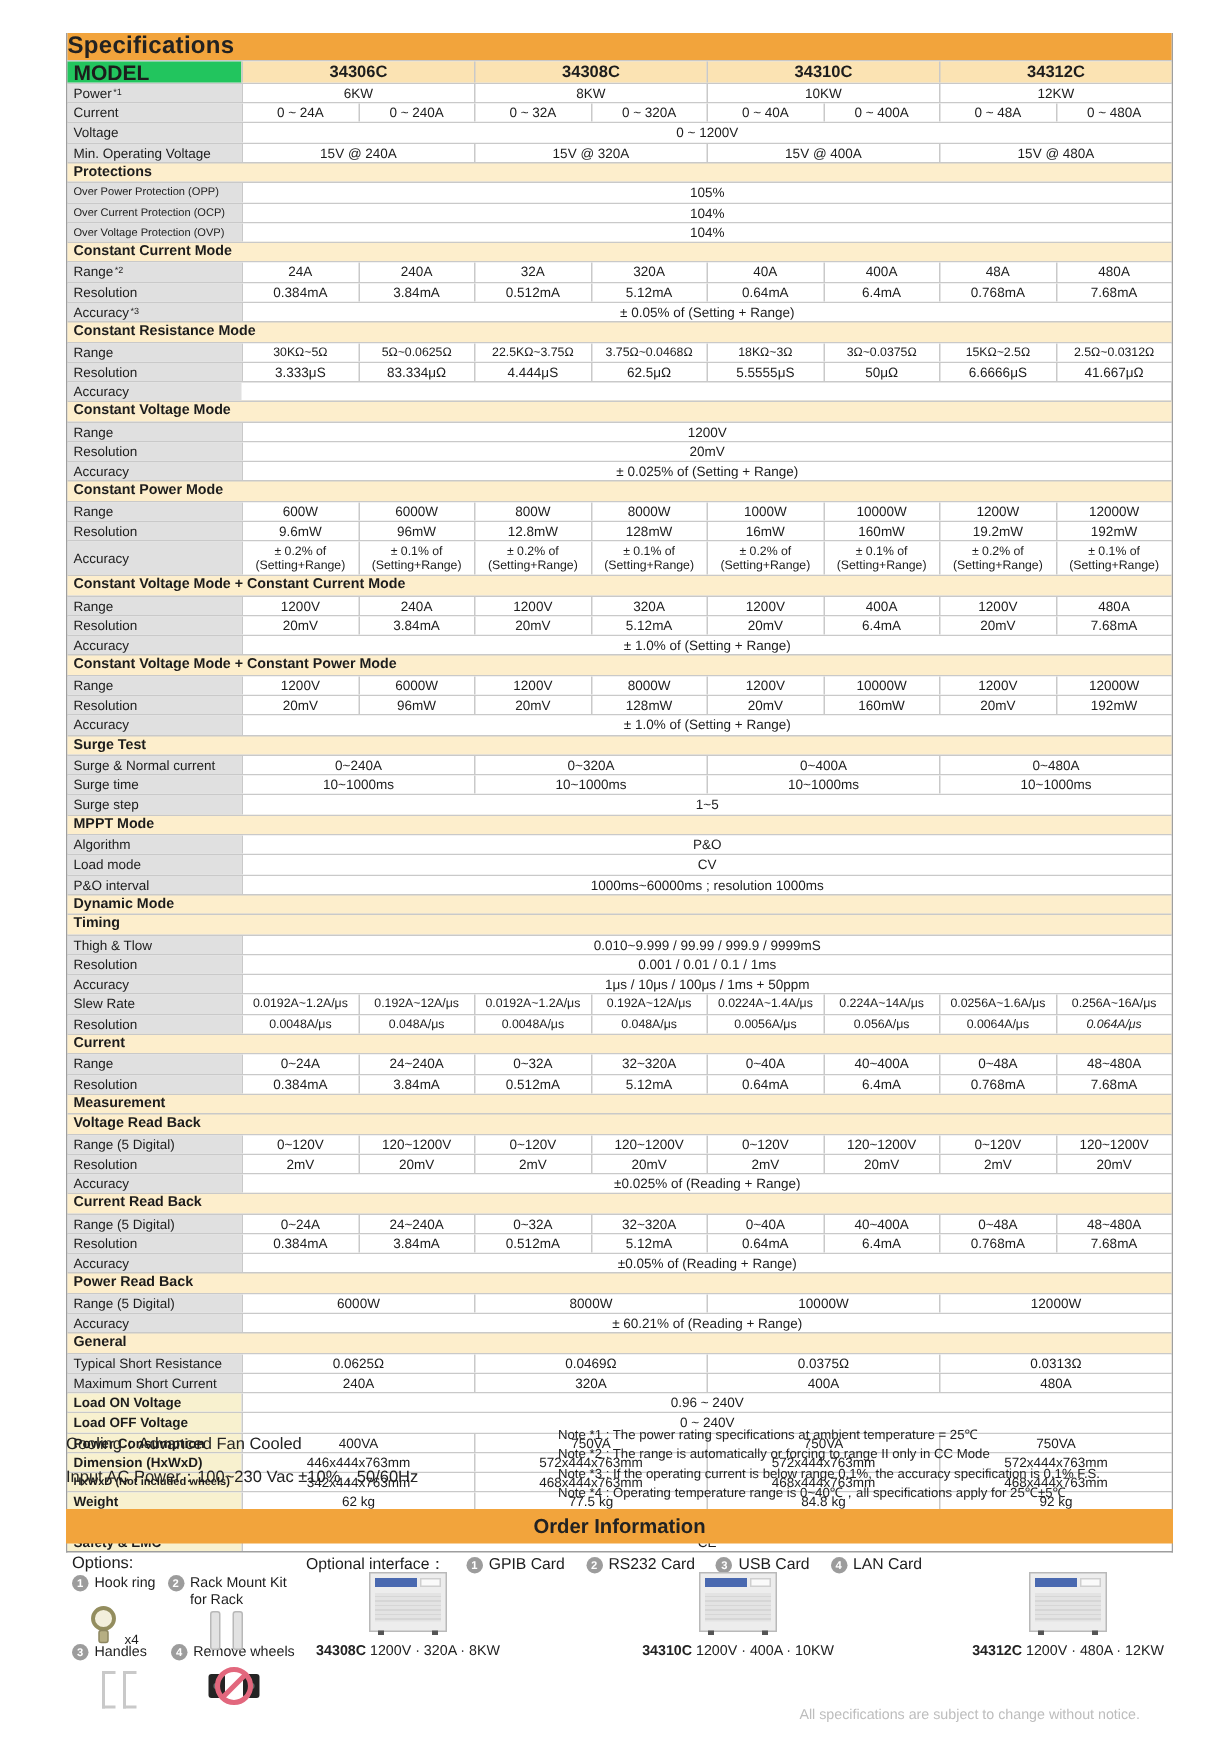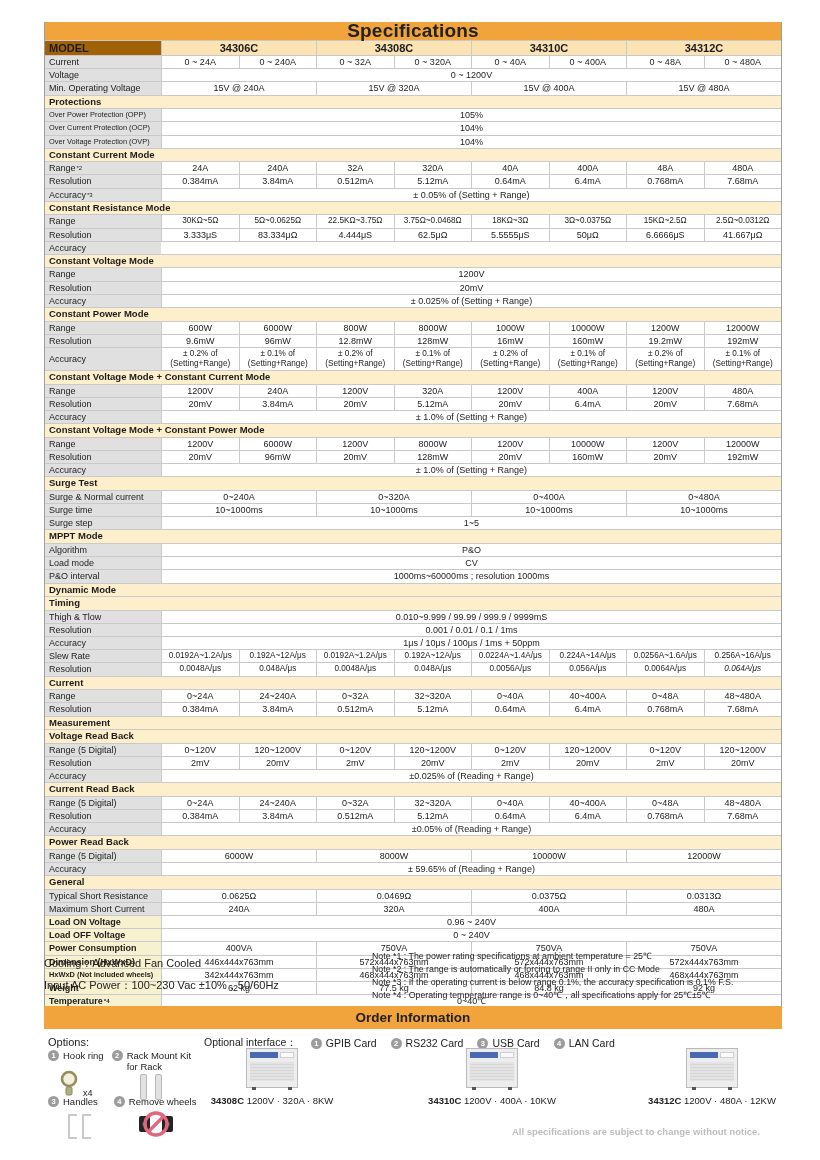--- a/index.html
+++ b/index.html
@@ -1,33 +1,33 @@
 <!DOCTYPE html>
 <html><head>
 <meta charset="utf-8">
 <style>
   * { margin:0; padding:0; box-sizing:border-box; }
   body { background:#fff; font-family:"Liberation Sans", sans-serif; color:#1c1c1c; }
   .page { position:relative; width:820px; height:1160px; background:#fff; overflow:hidden; }
 
   
   .spec-table { position:absolute; left:44px; top:22px; width:738px; border:1px solid #9e9e9e; border-top:none; }
-  .t-title { height:18px; background:#f2a43c; color:#222; font-weight:bold; font-size:19px;
-             text-align:center; line-height:18px; letter-spacing:.2px; }
+  .t-title { height:18px; background:#f2a43c; color:#222; font-weight:bold; font-size:16px;
+             line-height:18px; letter-spacing:.2px; }
   .t-row { display:flex; align-items:stretch; border-top:1px solid #c9c9c9; min-height:11.6px; }
   .t-row.sec { background:#fdeecc; font-weight:bold; font-size:9.5px; line-height:12.5px; min-height:12.5px; padding-left:4px; }
   .t-label { width:116px; flex:none; background:#e0e0e0; font-size:9px; line-height:10.2px; padding:1px 0 1px 4px;
              display:flex; align-items:center; }
   .t-label sup { font-size:6px; margin-left:1px; }
   .t-label.sm { font-size:7.4px; }
   .t-label.cream { background:#f8f1cf; font-weight:bold; }
   .t-cell { background:#fff; border-left:1px solid #c9c9c9; font-size:9px; line-height:10.2px; padding:1px 1px;
             display:flex; align-items:center; justify-content:center; text-align:center; flex-basis:0; }
   .t-row.model { min-height:15px; }
-  .t-row.model .t-label { background:#a16207; font-weight:bold; font-size:11px; }
+  .t-row.model .t-label { background:#22c55e; font-weight:bold; font-size:14px; }
   .t-row.model .t-cell { background:#fbe3b3; font-weight:bold; font-size:11px; }
   .t-row.xs .t-cell { font-size:8.2px; }
   .t-row.tall .t-cell { white-space:pre-line; font-size:8.2px; line-height:9.6px; padding:1.5px 1px; }
 
   
   .footer-row { position:absolute; left:44px; top:948px; width:738px; display:flex; justify-content:space-between; }
   .cooling-block { font-size:11px; line-height:22px; padding-top:4px; color:#222; }
   .notes-block { width:410px; font-size:8.8px; line-height:13px; color:#222; padding-top:2px; }
 
   
@@ -54,36 +54,43 @@
   .product { width:140px; text-align:center; }
   .pbox { width:52px; height:40px; margin:0 auto; background:#ededed; border:1px solid #b9b9b9; position:relative; }
   .pbox .strip { position:absolute; left:3px; top:3px; width:28px; height:6px; background:#4a69b0; }
   .pbox .panel { position:absolute; left:33px; top:3px; right:3px; height:6px; background:#fafafa; border:1px solid #cfcfcf; }
   .pbox .vents { position:absolute; left:3px; top:13px; right:3px; bottom:6px;
                  background:repeating-linear-gradient(#e3e3e3 0 2px, #d6d6d6 2px 3px); }
   .pbox .foot-l, .pbox .foot-r { position:absolute; bottom:-3px; width:4px; height:3px; background:#555; }
   .pbox .foot-l { left:5px; } .pbox .foot-r { right:5px; }
   .pcaption { margin-top:7px; font-size:9.5px; color:#222; }
   .pcaption b { font-weight:bold; }
-  .disclaimer { position:absolute; right:22px; top:92px; font-size:9.5px; font-weight:bold; color:#bdbdbd; }
+  .disclaimer { position:absolute; right:22px; top:104px; font-size:9.5px; font-weight:normal; color:#bdbdbd; }
 </style>
 </head>
 <body>
 
 <div class="page">
 
   <div class="spec-table">
     <div class="t-title">Specifications</div>
     <div id="rows-host">
         <div class="t-row model">
           <div class="t-label">MODEL</div>
           <div class="t-cell" style="flex: 2 1 0px;">34306C</div>
           <div class="t-cell" style="flex: 2 1 0px;">34308C</div>
           <div class="t-cell" style="flex: 2 1 0px;">34310C</div>
           <div class="t-cell" style="flex: 2 1 0px;">34312C</div>
+        </div>
+        <div class="t-row">
+          <div class="t-label">Power<sup>*1</sup></div>
+          <div class="t-cell" style="flex: 2 1 0px;">6KW</div>
+          <div class="t-cell" style="flex: 2 1 0px;">8KW</div>
+          <div class="t-cell" style="flex: 2 1 0px;">10KW</div>
+          <div class="t-cell" style="flex: 2 1 0px;">12KW</div>
         </div>
         <div class="t-row">
           <div class="t-label">Current</div>
           <div class="t-cell" style="flex: 1 1 0px;">0 ~ 24A</div>
           <div class="t-cell" style="flex: 1 1 0px;">0 ~ 240A</div>
           <div class="t-cell" style="flex: 1 1 0px;">0 ~ 32A</div>
           <div class="t-cell" style="flex: 1 1 0px;">0 ~ 320A</div>
           <div class="t-cell" style="flex: 1 1 0px;">0 ~ 40A</div>
           <div class="t-cell" style="flex: 1 1 0px;">0 ~ 400A</div>
           <div class="t-cell" style="flex: 1 1 0px;">0 ~ 48A</div>
@@ -424,21 +431,21 @@
         <div class="t-row sec">Power Read Back</div>
         <div class="t-row">
           <div class="t-label">Range (5 Digital)</div>
           <div class="t-cell" style="flex: 2 1 0px;">6000W</div>
           <div class="t-cell" style="flex: 2 1 0px;">8000W</div>
           <div class="t-cell" style="flex: 2 1 0px;">10000W</div>
           <div class="t-cell" style="flex: 2 1 0px;">12000W</div>
         </div>
         <div class="t-row">
           <div class="t-label">Accuracy</div>
-          <div class="t-cell" style="flex: 8 1 0px;">± 59.65% of (Reading + Range)</div>
+          <div class="t-cell" style="flex: 8 1 0px;">± 60.21% of (Reading + Range)</div>
         </div>
         <div class="t-row sec">General</div>
         <div class="t-row">
           <div class="t-label">Typical Short Resistance</div>
           <div class="t-cell" style="flex: 2 1 0px;">0.0625Ω</div>
           <div class="t-cell" style="flex: 2 1 0px;">0.0469Ω</div>
           <div class="t-cell" style="flex: 2 1 0px;">0.0375Ω</div>
           <div class="t-cell" style="flex: 2 1 0px;">0.0313Ω</div>
         </div>
         <div class="t-row">

